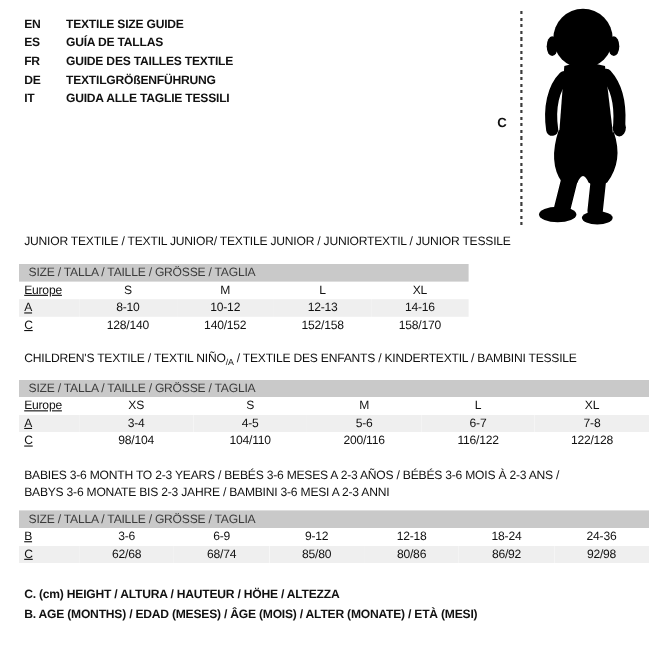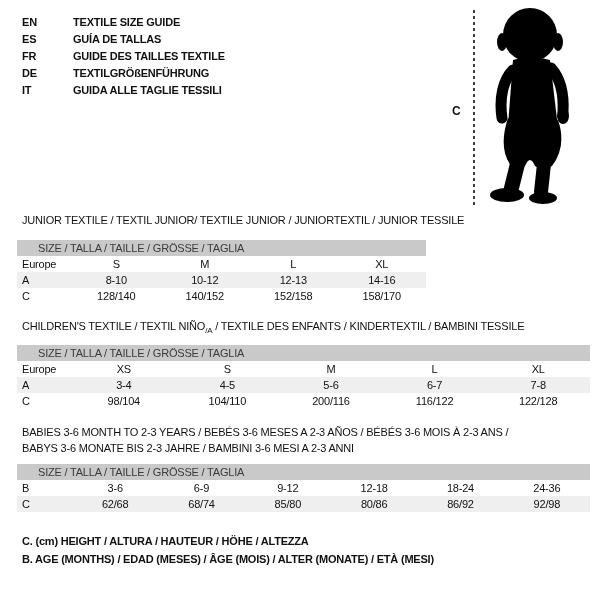--- a/index.html
+++ b/index.html
@@ -7,44 +7,44 @@
     width:600px;height:600px;background:#ffffff;
     font-family:"Liberation Sans", sans-serif;
     color:var(--ink,#111);
     position:relative;overflow:hidden;
     letter-spacing:-0.2px;
   }
   .abs{position:absolute;}
 
   
   .lang-block{left:22px;top:14px;font-size:11px;font-weight:bold;line-height:17px;}
-  .lang-row{display:flex;gap:13px;}
+  .lang-row{display:flex;}
   .lang-code{width:38px;flex:0 0 38px;}
 
   
   .dash-line{
     left:473px;top:10px;width:2px;height:198px;
     background:repeating-linear-gradient(to bottom,#3c3c3c 0 3px,transparent 3px 6px);
   }
   .c-label{left:452px;top:104px;font-size:12px;font-weight:bold;}
   .baby-svg{left:480px;top:6px;}
 
   
   .sec-title{font-size:11px;font-weight:normal;white-space:nowrap;}
   .sec-title sub{font-size:8px;}
 
   
   table.size-table{
     border-collapse:collapse;table-layout:fixed;
     font-size:11px;
   }
   table.size-table td{height:16px;line-height:16px;padding:0;text-align:center;overflow:hidden;}
-  table.size-table td.lbl{text-align:left;padding-left:5px;}
+  table.size-table td.lbl{text-align:left;padding-left:5px;text-decoration:underline;}
   table.size-table tr.bar td{
-    background:var(--bar,#c9c9c9);color:#3b3b3b;text-align:left;padding-left:21px;
+    background:var(--bar,#c9c9c9);color:#3b3b3b;text-align:left;padding-left:9px;
   }
   table.size-table tr.alt td{background:var(--alt,#efefef);}
 
   
   .legend{left:22px;top:533px;font-size:11px;font-weight:bold;line-height:17.5px;white-space:nowrap;}
 </style>
 </head>
 <body>
 
 <div class="abs lang-block">

